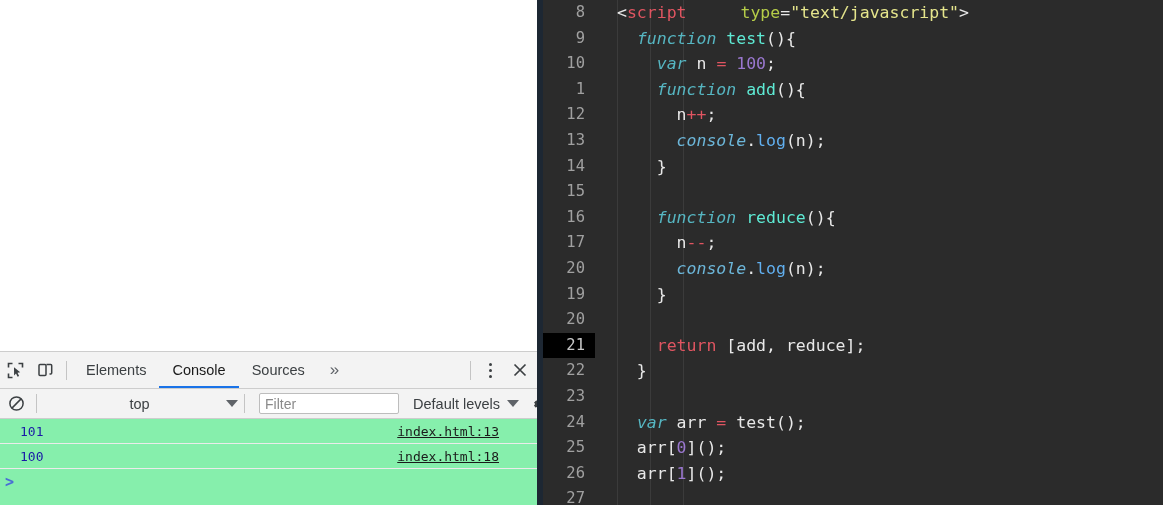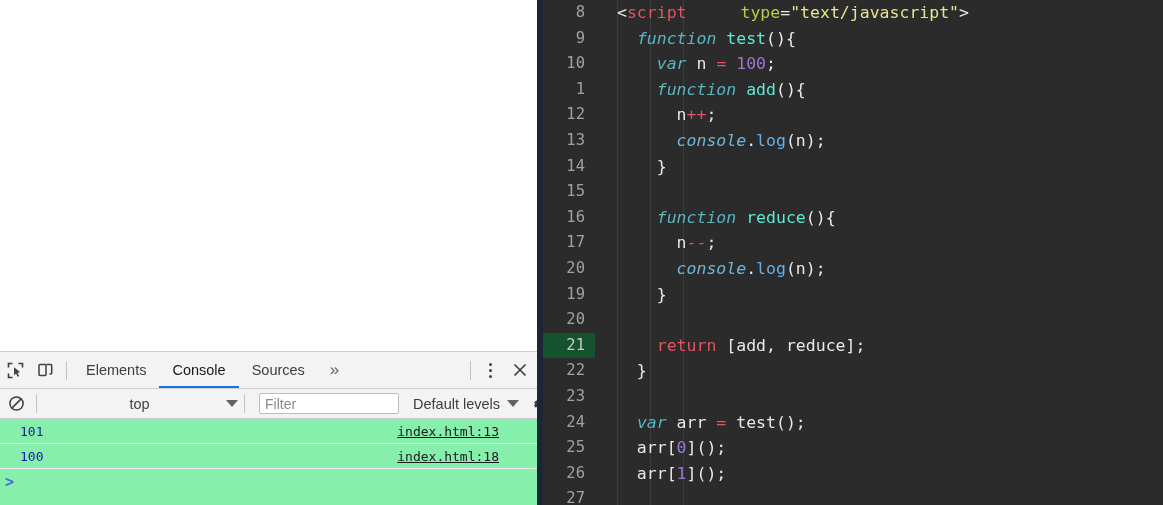--- a/index.html
+++ b/index.html
@@ -264,21 +264,21 @@
     text-align: right;
     padding-right: 10px;
     box-sizing: border-box;
     font-family: "DejaVu Sans Mono", monospace;
     font-size: 15.5px;
     color: #a0a0a0;
     height: 25.6px;
     line-height: 25.6px;
   }
   .code-line.active .gutter {
-    background: #14532d;
+    background: #000000;
     color: #c8c8c8;
   }
   .code-text {
     flex: 1 1 auto;
     font-family: "DejaVu Sans Mono", monospace;
     font-size: 16.5px;
     line-height: 25.6px;
     color: #e8e8e8;
     white-space: pre;
     padding-left: 22px;

